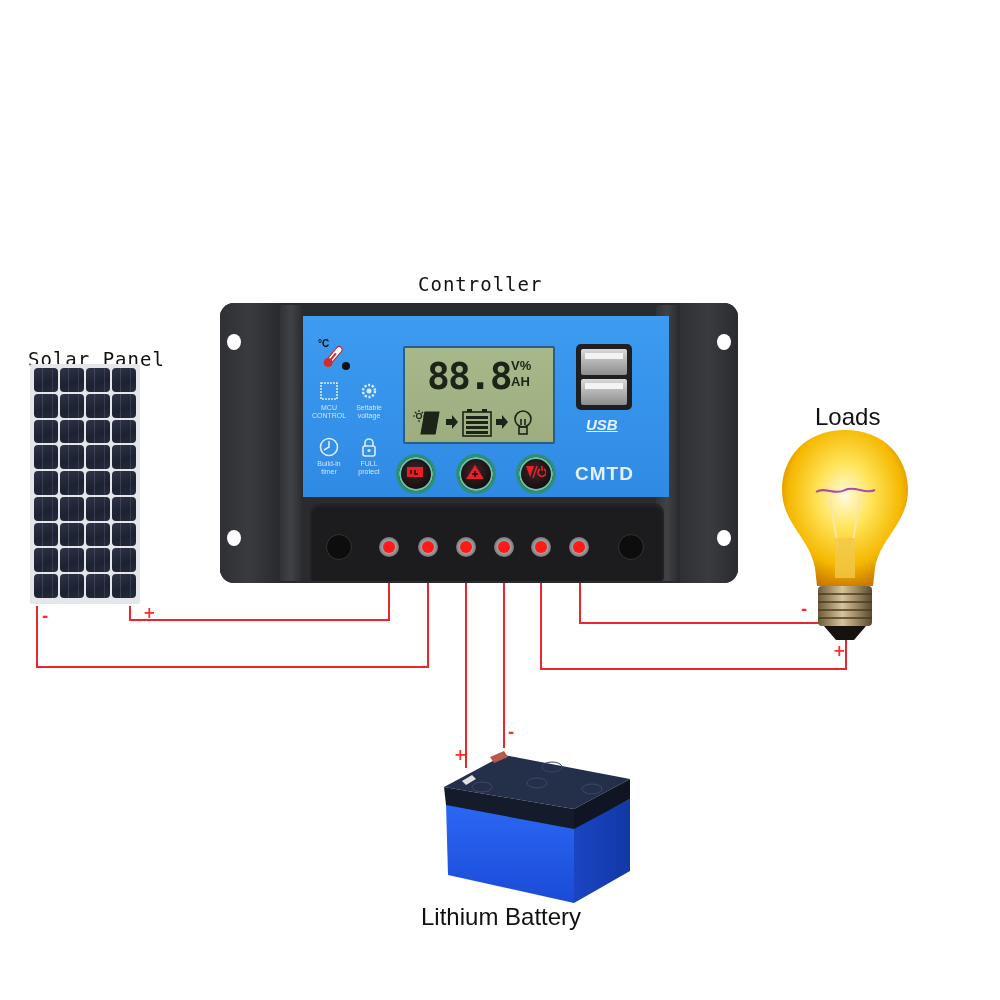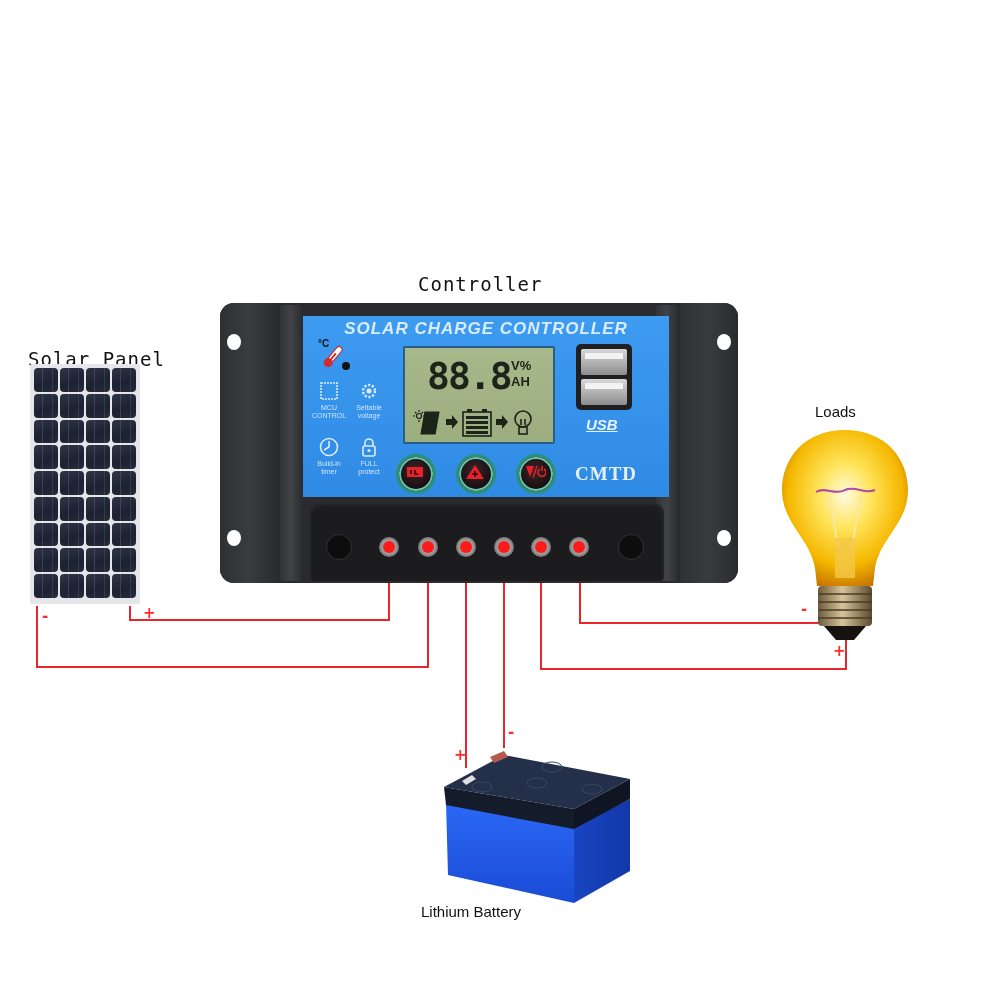--- a/index.html
+++ b/index.html
@@ -1,19 +1,19 @@
 <!DOCTYPE html>
 <html><head>
   <meta charset="utf-8">
   <style>
     html, body { margin:0; padding:0; background:#ffffff; }
     body { width:1000px; height:1000px; position:relative; overflow:hidden; font-family:"Liberation Sans", sans-serif; }
     .abs { position:absolute; }
     .mono-label { font-family:"DejaVu Sans Mono", "Liberation Mono", monospace; font-size:19px; color:#111; letter-spacing:1px; }
-    .sans-label { font-family:"Liberation Sans", sans-serif; font-size:15px; color:#111; }
+    .sans-label { font-family:"Liberation Sans", sans-serif; font-size:24px; color:#111; }
 
     
     #solar-panel { left:30px; top:364px; width:110px; height:240px; background:#e4e6ea; border-radius:2px; }
     #solar-grid { position:absolute; left:4px; top:4px; right:4px; bottom:6px; display:grid; grid-template-columns:repeat(4,1fr); grid-template-rows:repeat(9,1fr); gap:2px; }
     .cell { background:linear-gradient(160deg,#2e3346 0%,#1d2232 60%,#262b3c 100%); border-radius:4px; position:relative; }
     .cell::after { content:""; position:absolute; left:33%; top:0; bottom:0; width:1px; background:rgba(140,150,175,.25); box-shadow:10px 0 0 rgba(140,150,175,.2); }
 
     
     #controller { left:220px; top:303px; width:518px; height:280px; }
     #ctrl-body { position:absolute; inset:0; background:#2a2b2e; border-radius:14px; }
@@ -30,21 +30,21 @@
     #lcd-units { position:absolute; left:106px; top:10px; font-weight:bold; font-size:13px; color:#1c2318; line-height:16px; text-align:left; }
     #lcd-flow { position:absolute; left:8px; top:58px; width:132px; height:32px; }
     .feature { position:absolute; width:40px; text-align:center; color:#cfe4fb; font-size:7px; line-height:8px; }
     .feature svg { display:block; margin:0 auto 2px; }
     .btn-round { position:absolute; top:138px; width:34px; height:34px; border-radius:50%; background:radial-gradient(circle at 45% 40%,#3a2628,#150d0e 70%); border:3px solid #2d8f7a; box-shadow:0 0 0 2px #6bc2b0 inset; }
     .btn-round svg { position:absolute; left:7px; top:8px; }
     #usb-port { position:absolute; left:273px; top:28px; width:56px; height:66px; background:#1f1f22; border-radius:5px; }
     .usb-slot { position:absolute; left:5px; width:46px; height:26px; background:linear-gradient(180deg,#d8d8d8,#8d8d8d); border-radius:2px; }
     .usb-tongue { position:absolute; left:4px; right:4px; height:6px; background:#f3f3f3; }
     #usb-logo { position:absolute; left:283px; top:100px; font-weight:bold; font-style:italic; font-size:15px; color:#e6f2ff; text-decoration:underline; }
-    #brand { position:absolute; left:272px; top:147px; font-weight:bold; font-size:19px; color:#e4f0ff; letter-spacing:1px;font-family:Liberation Serif, serif; }
+    #brand { position:absolute; left:272px; top:147px; font-weight:bold; font-size:19px; color:#e4f0ff; letter-spacing:1px; }
     #terminal-block { position:absolute; left:90px; top:200px; width:354px; height:78px; background:#1c1c1e; border-radius:10px 10px 4px 4px; box-shadow:inset 0 2px 4px rgba(255,255,255,.08); }
     .terminal { position:absolute; top:34px; width:20px; height:20px; border-radius:50%; background:radial-gradient(circle,#e0e0e0 0,#8a8a8a 60%,#3a3a3a 100%); }
     .terminal::after { content:""; position:absolute; left:4px; top:4px; width:12px; height:12px; border-radius:50%; background:#ff1a1a; }
     .terminal-dummy { position:absolute; top:31px; width:24px; height:24px; border-radius:50%; background:#0d0d0e; border:1px solid #333; }
 
     
     #wires { position:absolute; left:0; top:0; width:1000px; height:1000px; pointer-events:none; }
 
     
     #bulb { left:780px; top:428px; width:130px; height:220px; }
@@ -134,21 +134,20 @@
     <div class="mount-hole" style="left:7px; top:227px;"></div>
   </div>
   <div id="flange-right" class="flange">
     <div class="mount-hole" style="right:7px; top:31px;"></div>
     <div class="mount-hole" style="right:7px; top:227px;"></div>
   </div>
   <div class="rib" style="left:60px;"></div>
   <div class="rib" style="right:60px;"></div>
 
   <div id="faceplate">
-    <div id="faceplate-title">SOLAR CHARGE CONTROLLER</div>
 
     <div id="thermo">
       <span style="position:absolute; left:0; top:0; font-size:10px; font-weight:bold; color:#111;">°C</span>
       <svg width="34" height="36" viewBox="0 0 34 36">
         <g transform="rotate(40 14 20)">
           <rect x="11" y="6" width="6" height="18" rx="3" fill="#fff" stroke="#c22" stroke-width="1"></rect>
           <rect x="13" y="14" width="2" height="10" fill="#d52a2a"></rect>
           <circle cx="14" cy="26" r="4.5" fill="#d52a2a"></circle>
         </g>
         <circle cx="28" cy="28" r="4" fill="#111"></circle>

